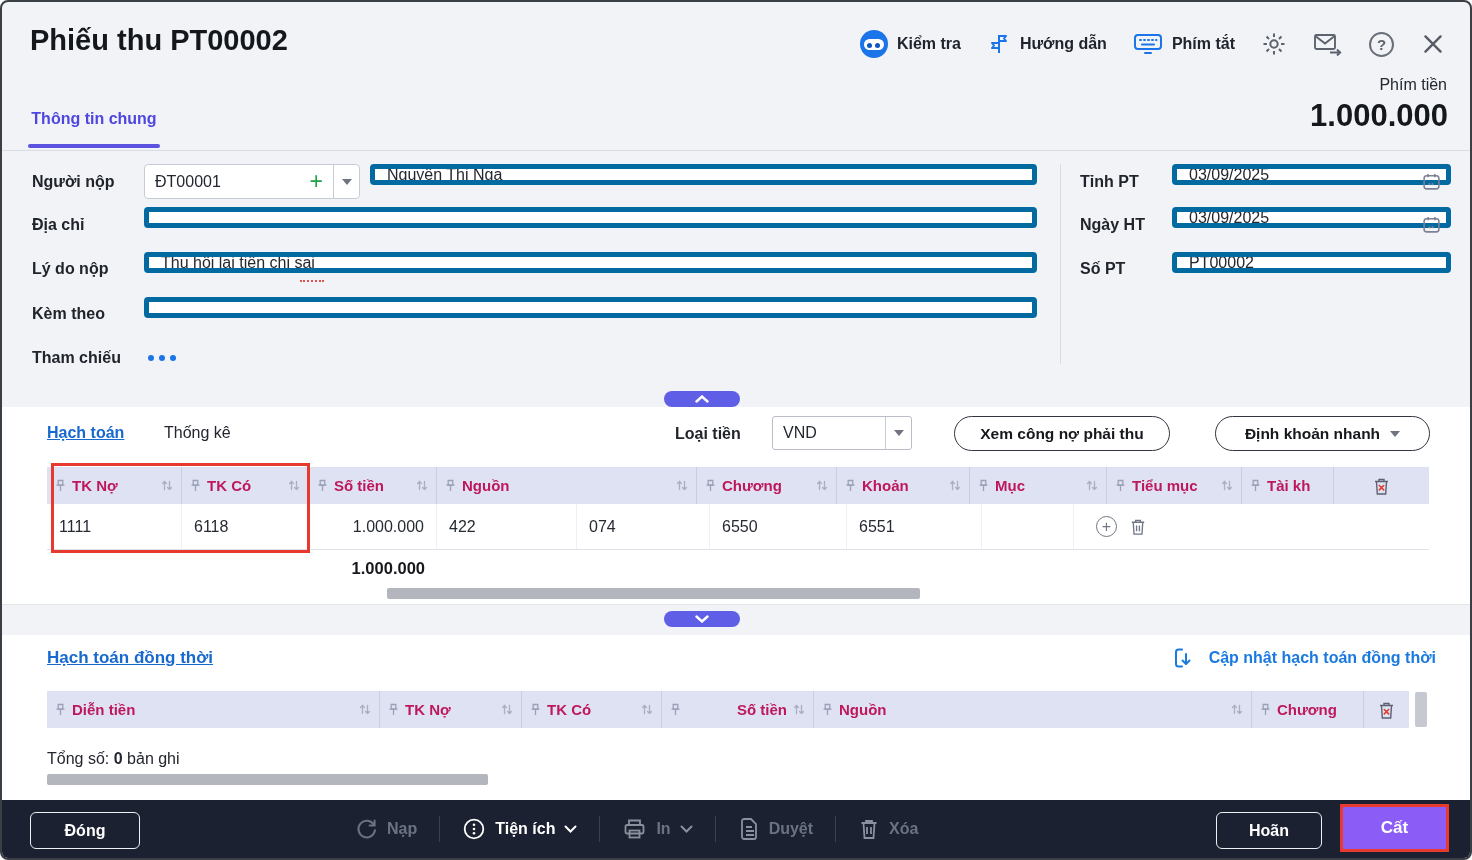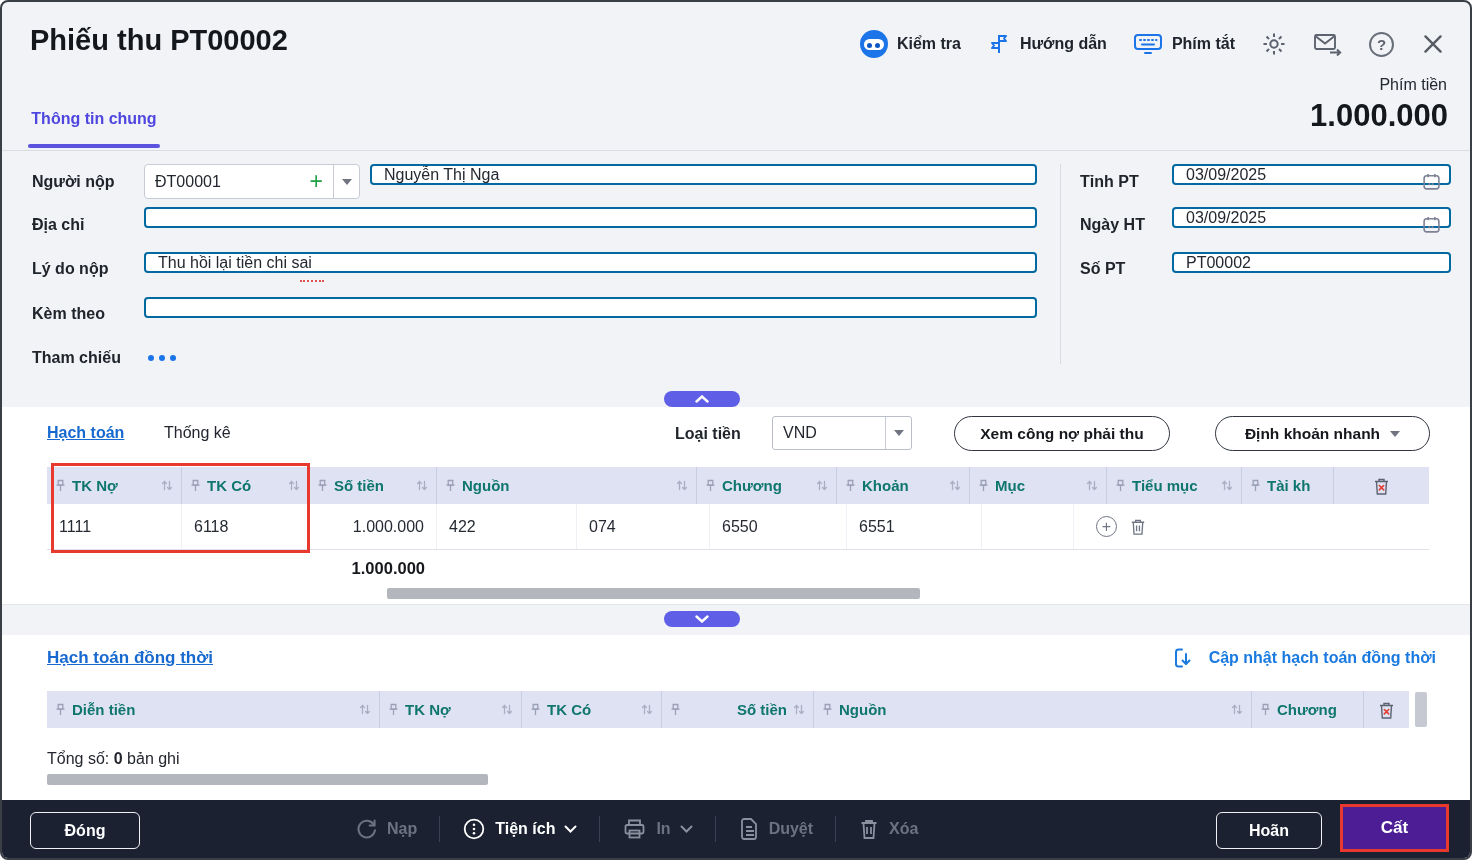--- a/index.html
+++ b/index.html
@@ -15,21 +15,21 @@
   .hdr-actions{right:24px;top:28px;display:flex;align-items:center;gap:26px;}
   .hdr-item{display:flex;align-items:center;gap:9px;cursor:pointer;}
   .hdr-item span{font-size:16px;font-weight:700;color:#20242c;}
   .total-label{right:23px;top:74px;font-size:16px;color:#23272f;}
   .total-value{right:22px;top:96px;font-size:31px;font-weight:700;color:#14171c;}
   .tab-general{left:26px;top:108px;width:132px;text-align:center;font-size:16px;font-weight:700;color:#4f46e0;cursor:pointer;}
   .tab-underline{left:26px;top:142px;width:132px;height:4px;background:#5b52e0;border-radius:2px;}
   .hdiv{height:1px;background:#d9dce3;left:0;width:1472px;}
   
   .lbl{font-size:16px;font-weight:700;color:#20242b;}
-  .inp{position:absolute;height:21px;background:#fff;border:2px solid #0369a1;border-radius:4px;
+  .inp{position:absolute;height:21px;background:#fff;border:5px solid #0369a1;border-radius:4px;
        font-family:"Liberation Sans",sans-serif;font-size:16px;color:#23272f;padding:0 12px;outline:none;}
   .codebox{left:142px;top:162px;width:216px;height:35px;background:#fff;border:1px solid #c7cbd6;border-radius:4px;display:flex;}
   .codebox .code-main{flex:1;display:flex;align-items:center;padding:0 10px;gap:8px;}
   .codebox .code-text{font-size:16px;color:#23272f;flex:1;}
   .plus{color:#1ea047;font-size:23px;font-weight:400;line-height:1;cursor:pointer;}
   .dd-append{width:26px;border-left:1px solid #c7cbd6;display:flex;align-items:center;justify-content:center;cursor:pointer;}
   .caret{width:0;height:0;border-left:5px solid transparent;border-right:5px solid transparent;border-top:6px solid #6f7480;}
   .dots{display:flex;gap:5px;cursor:pointer;}
   .dots i{width:6px;height:6px;border-radius:50%;background:#1b74e8;}
   .vdiv{left:1058px;top:162px;width:1px;height:200px;background:#d9dce3;}
@@ -43,21 +43,21 @@
   .sec-sim{left:0;top:633px;width:1472px;height:165px;background:#fff;}
   .linkblue{color:#1769cf;font-weight:700;text-decoration:underline;cursor:pointer;}
   .plain-tab{color:#23262e;font-weight:400;cursor:pointer;}
   .selbox{position:absolute;width:140px;height:34px;background:#fff;border:1px solid #b9bec9;border-radius:3px;display:flex;cursor:pointer;}
   .selbox .sel-main{flex:1;display:flex;align-items:center;padding:0 10px;font-size:16px;color:#23272f;}
   .pillbtn{position:absolute;height:35px;border:1.5px solid #30353f;border-radius:18px;background:#fff;
            display:flex;align-items:center;justify-content:center;gap:10px;font-size:15.5px;font-weight:700;color:#16181d;cursor:pointer;}
   
   .thead{display:flex;background:#dfe2f3;height:37px;}
   .th{display:flex;align-items:center;gap:6px;padding:0 8px;height:100%;border-right:1px solid #c9cde0;
-      font-size:15px;font-weight:700;color:#0f766e;overflow:hidden;white-space:nowrap;}
+      font-size:15px;font-weight:700;color:#be185d;overflow:hidden;white-space:nowrap;}
   .th:last-child{border-right:none;}
   .sortright{margin-left:auto;}
   .trow{display:flex;height:46px;background:#fff;border-bottom:1px solid #dfe2ea;}
   .td{display:flex;align-items:center;padding:0 12px;height:100%;border-right:1px solid #eef0f5;
       font-size:16px;color:#262a32;overflow:hidden;white-space:nowrap;}
   .td:last-child{border-right:none;}
   .num{justify-content:flex-end;}
   .hl-red{border:3px solid #e8392e;pointer-events:none;z-index:5;}
   .sumrow{font-size:16.5px;font-weight:700;color:#16181d;text-align:right;}
   .sbar-h{position:absolute;height:11px;background:#b3b6bd;border-radius:2px;cursor:pointer;}
@@ -69,21 +69,21 @@
   .footer-blue{left:0;top:856px;width:1472px;height:4px;background:#1f7fe8;}
   .fbtn{position:absolute;height:37px;border:1px solid #eef0f4;border-radius:6px;background:transparent;
         color:#fff;font-size:16px;font-weight:700;display:flex;align-items:center;justify-content:center;cursor:pointer;
         font-family:"Liberation Sans",sans-serif;}
   .fcenter{position:absolute;left:352px;top:798px;height:58px;display:flex;align-items:center;gap:22px;}
   .fitem{display:flex;align-items:center;gap:9px;cursor:pointer;}
   .fitem.muted span{color:#6b7383;}
   .fitem span{font-size:16px;font-weight:600;}
   .fitem.lit span{color:#fff;font-weight:700;}
   .fdiv{width:1px;height:26px;background:#3a4154;}
-  .save-wrap{position:absolute;left:1338px;top:802px;width:109px;height:48px;border:3px solid #e8392e;background:#4c1d95;
+  .save-wrap{position:absolute;left:1338px;top:802px;width:109px;height:48px;border:3px solid #e8392e;background:#8b5cf6;
              display:flex;align-items:center;justify-content:center;cursor:pointer;}
   .save-wrap span{color:#fff;font-size:17px;font-weight:700;}
   .qmark{width:25px;height:25px;border:2px solid #696f79;border-radius:50%;display:flex;align-items:center;justify-content:center;
          font-size:15px;font-weight:700;color:#5d636e;cursor:pointer;}
   .boticon{width:28px;height:28px;border-radius:50%;background:#1b74e8;position:relative;}
   .boticon i{position:absolute;left:4px;top:9px;width:20px;height:11px;background:#fff;border-radius:6px;}
   .boticon u{position:absolute;top:12.5px;width:5px;height:5px;border-radius:50%;background:#0d57c4;}
   .circle-plus{width:21px;height:21px;border:1.5px solid #6f7584;border-radius:50%;display:flex;align-items:center;justify-content:center;
                color:#6f7584;font-size:16px;line-height:1;cursor:pointer;}
 </style>

